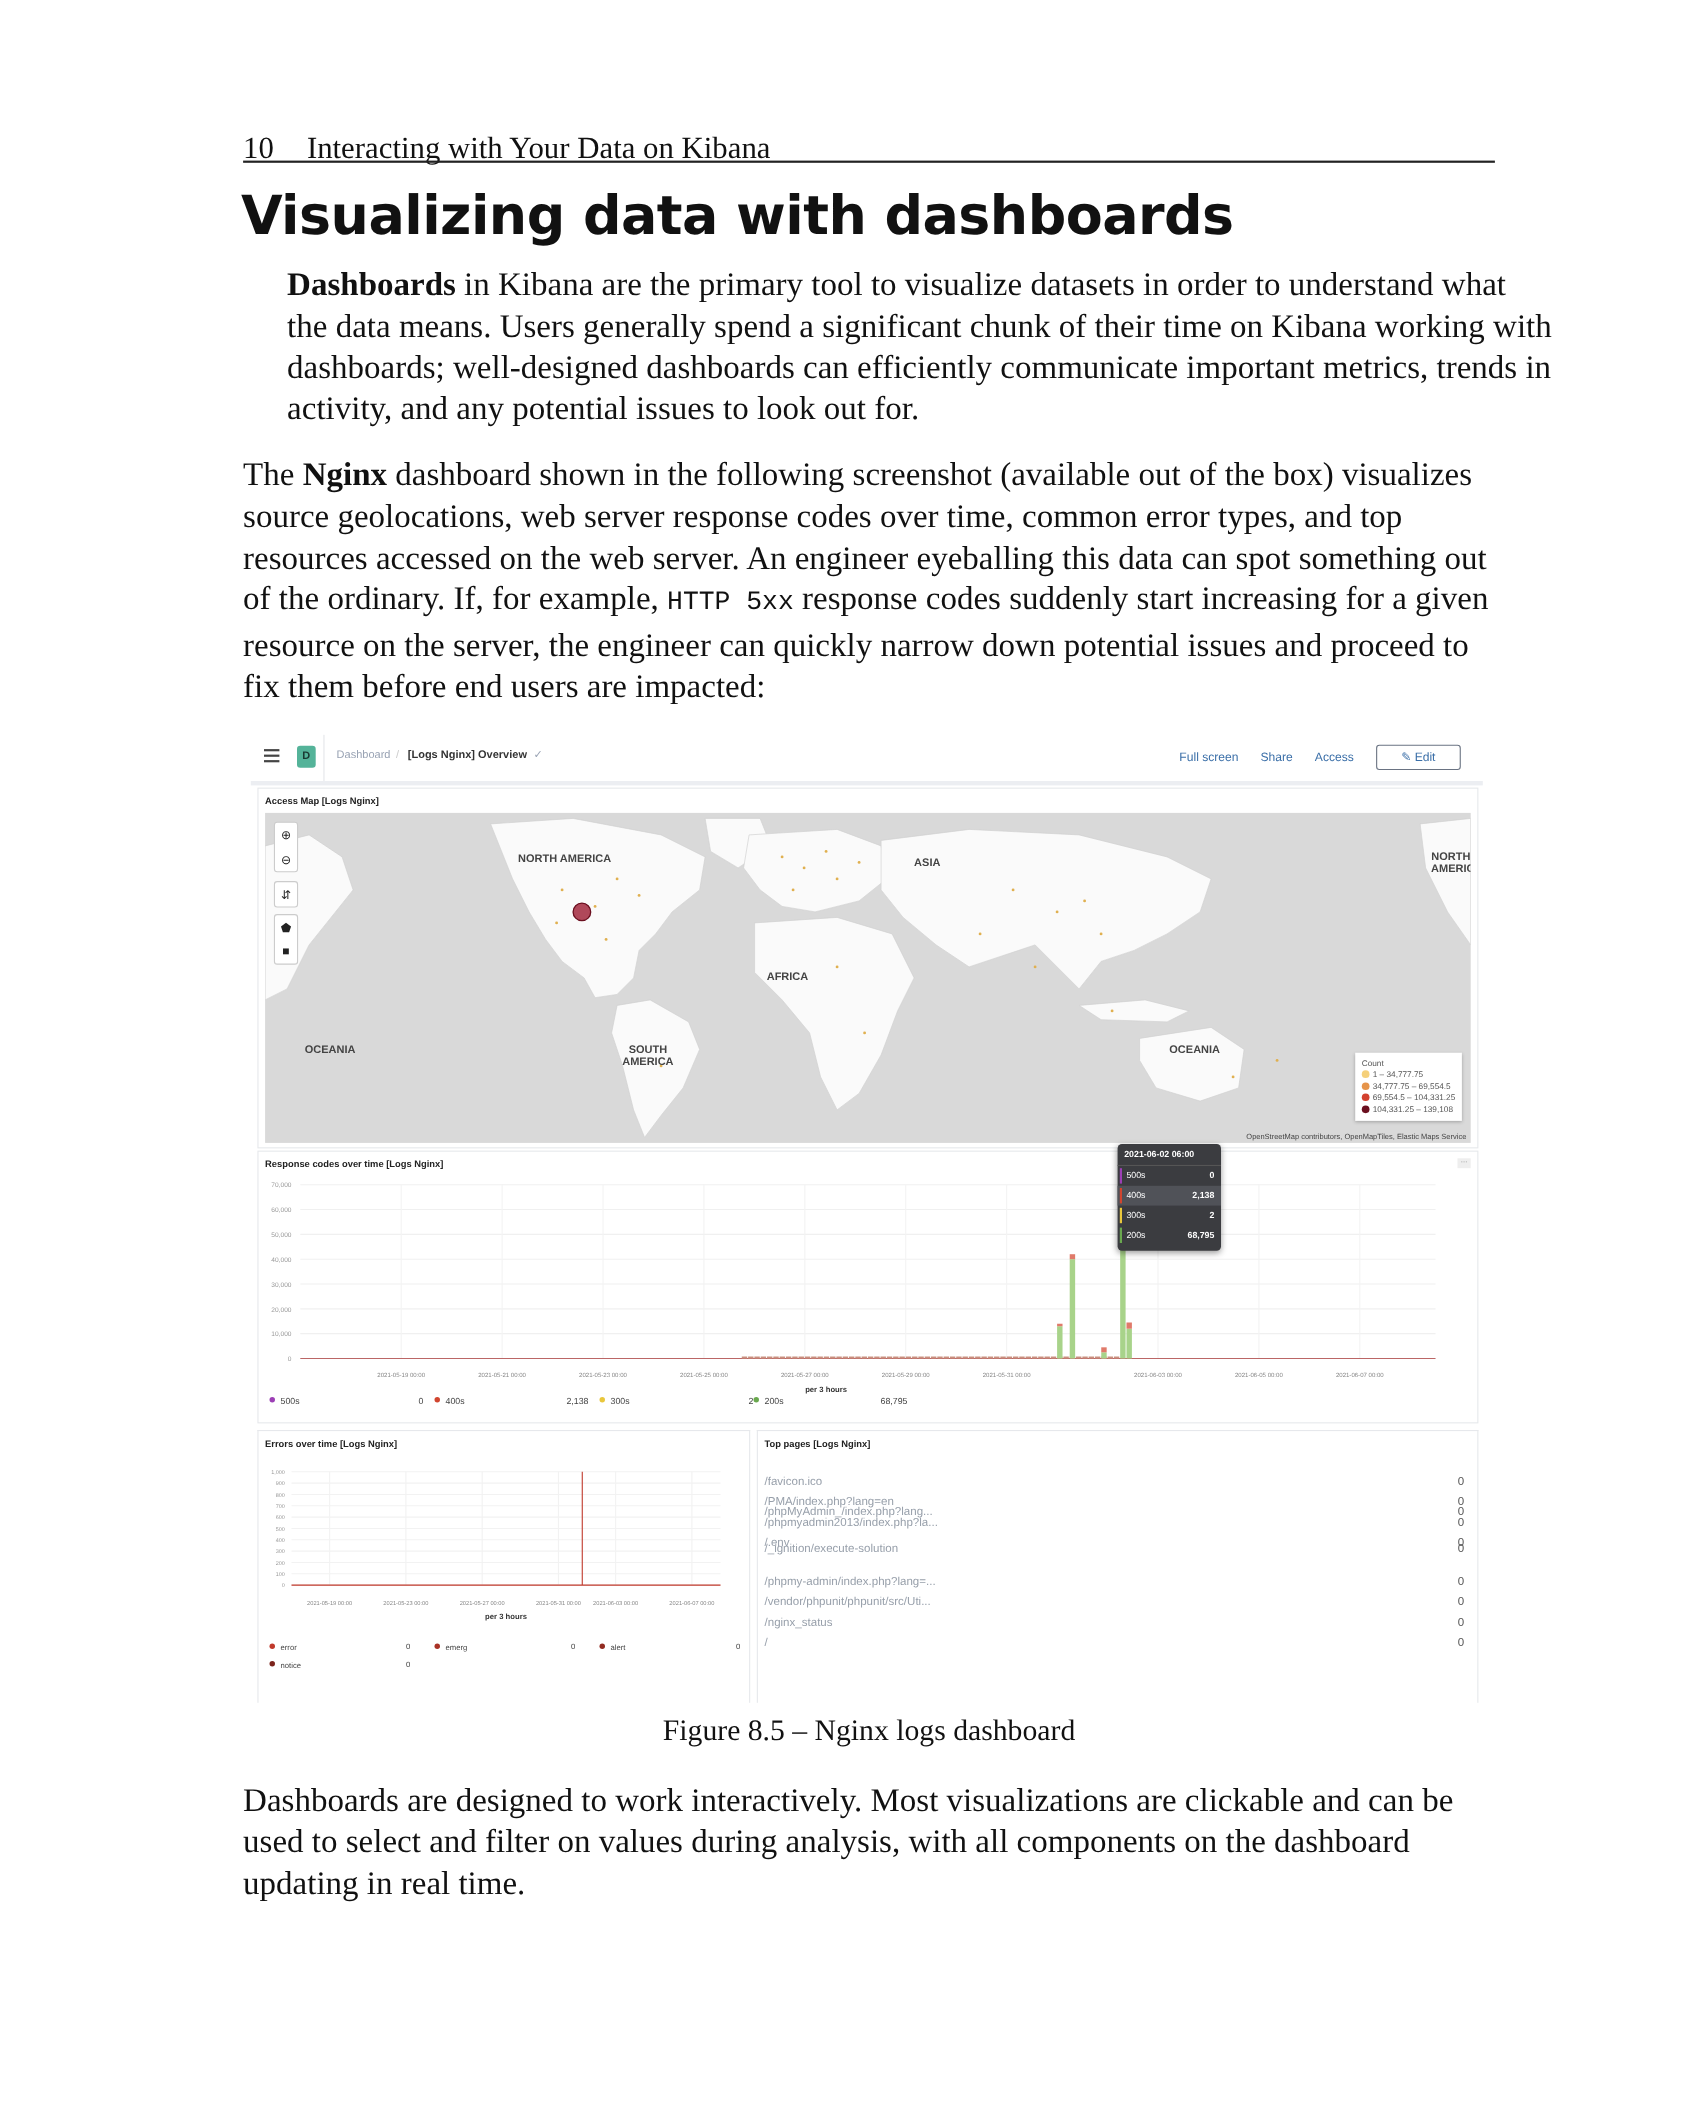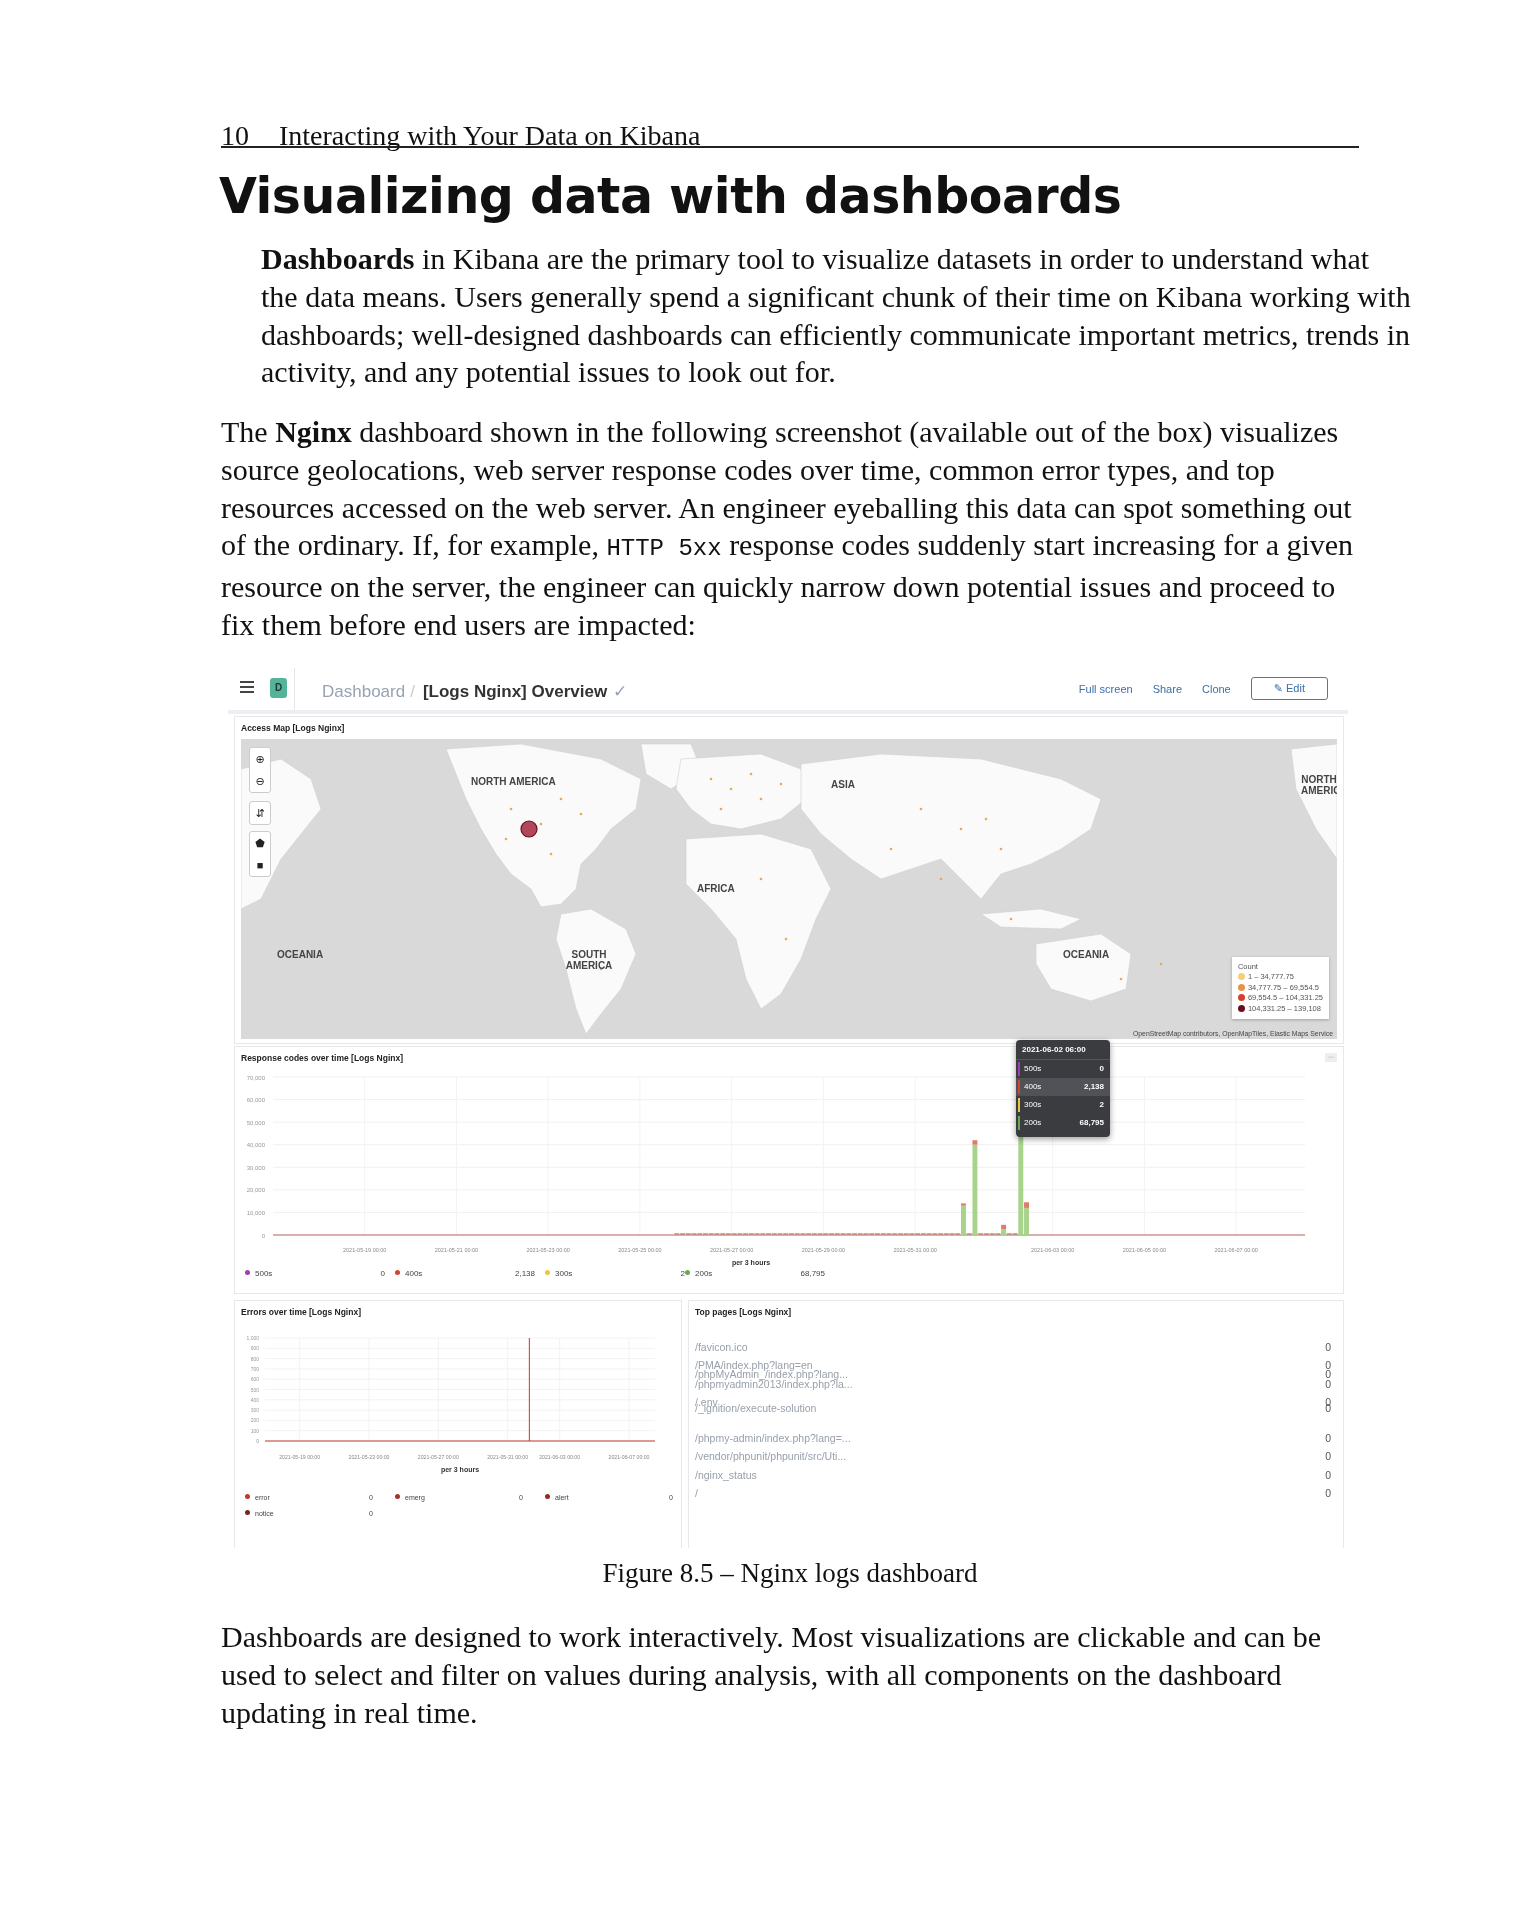--- a/index.html
+++ b/index.html
@@ -16,21 +16,21 @@
   #p3{top:1618px;}
   .caption{position:absolute;left:0;width:1580px;top:1558px;text-align:center;font-size:27px;}
 
   
   .dash{position:absolute;left:228px;top:668px;width:1120px;height:880px;font-family:"Liberation Sans","DejaVu Sans",sans-serif;background:#fff;}
   .dash-top{position:absolute;left:0;top:0;width:1120px;height:42px;border-bottom:4px solid #eceef2;}
   .hamb{position:absolute;left:12px;top:13px;width:14px;height:12px;}
   .hamb i{display:block;height:2px;background:#444;margin-bottom:3px;}
   .space-badge{position:absolute;left:42px;top:10px;width:17px;height:20px;border-radius:3px;background:#54b399;color:#1a3a33;font-size:10px;font-weight:bold;text-align:center;line-height:20px;}
   .bc-sep-v{position:absolute;left:66px;top:0;width:1px;height:42px;background:#e4e6ea;}
-  .bc{position:absolute;left:94px;top:13px;font-size:17px;color:#98a2b3;}
+  .bc{position:absolute;left:78px;top:13px;font-size:10px;color:#98a2b3;}
   .bc .cur{color:#333;font-weight:bold;margin-left:8px;}
   .bc .slash{color:#ccc;margin-left:5px;}
   .bc .chev{color:#98a2b3;margin-left:6px;}
   .top-links{position:absolute;right:20px;top:9px;display:flex;align-items:center;gap:20px;font-size:11px;color:#3b6fa8;}
   .edit-btn{border:1px solid #6a7382;border-radius:3px;padding:4px 22px;color:#3b6fa8;font-size:11px;}
   .panel{position:absolute;background:#fff;border:1px solid #e6e8ec;box-sizing:border-box;}
   .panel-title{position:absolute;left:6px;top:6px;font-size:8.5px;font-weight:bold;color:#222;}
 
   
   #map-panel{left:6px;top:48px;width:1110px;height:328px;}
@@ -82,21 +82,21 @@
         <i></i>
       </div>
     <div class="space-badge">D</div>
     <div class="bc-sep-v"></div>
     <div class="bc">
       <span>Dashboard</span><span class="slash">/</span><span class="cur">[Logs Nginx] Overview</span><span class="chev">✓</span>
     </div>
     <div class="top-links">
       <span>Full screen</span>
       <span>Share</span>
-      <span>Clone</span>
+      <span>Access</span>
       <span class="edit-btn"><span>✎</span> <span>Edit</span></span>
     </div>
   </div>
 
   <div class="panel" id="map-panel">
     <div class="panel-title">Access Map [Logs Nginx]</div>
     <div class="map-canvas">
       <svg width="1096" height="300" style="position:absolute;left:0;top:0;">
         <g fill="#fafafa" stroke="#d0d0d0" stroke-width="0.6">
 

